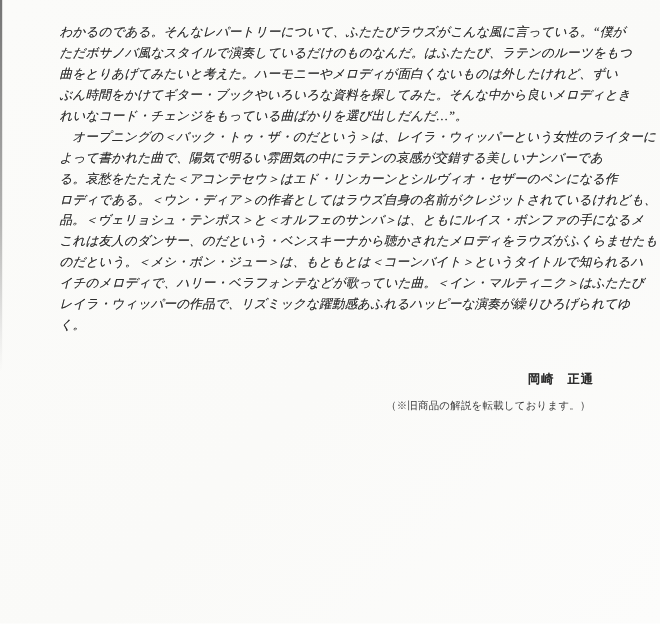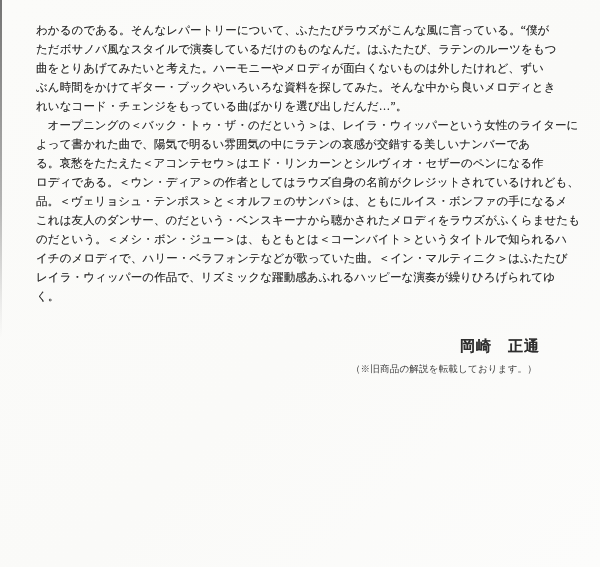--- a/index.html
+++ b/index.html
@@ -23,37 +23,38 @@
     width: 2px;
     height: 338px;
     background: linear-gradient(to bottom,
       rgba(70,70,70,0.75) 0%,
       rgba(110,110,110,0.5) 60%,
       rgba(180,180,180,0.2) 90%,
       rgba(220,220,220,0) 100%);
   }
   .text-block {
     position: absolute;
-    left: 36px;
+    left: 54px;
     top: 21px;
     width: 527px;
     font-size: 11.5px;
     line-height: 19px;
     letter-spacing: 0.1px;
+    font-style: italic;
   }
   .text-line {
     white-space: nowrap;
     
     text-shadow: 0 0 0.4px rgba(46,46,46,0.55);
   }
   .author-name {
     position: absolute;
     top: 337px;
     right: 60px;
-    font-size: 15px;
+    font-size: 11px;
     font-weight: bold;
     letter-spacing: 1px;
     white-space: nowrap;
     text-shadow: 0 0 0.4px rgba(46,46,46,0.6);
   }
   .reprint-note {
     position: absolute;
     top: 363px;
     right: 63px;
     font-size: 9.5px;

